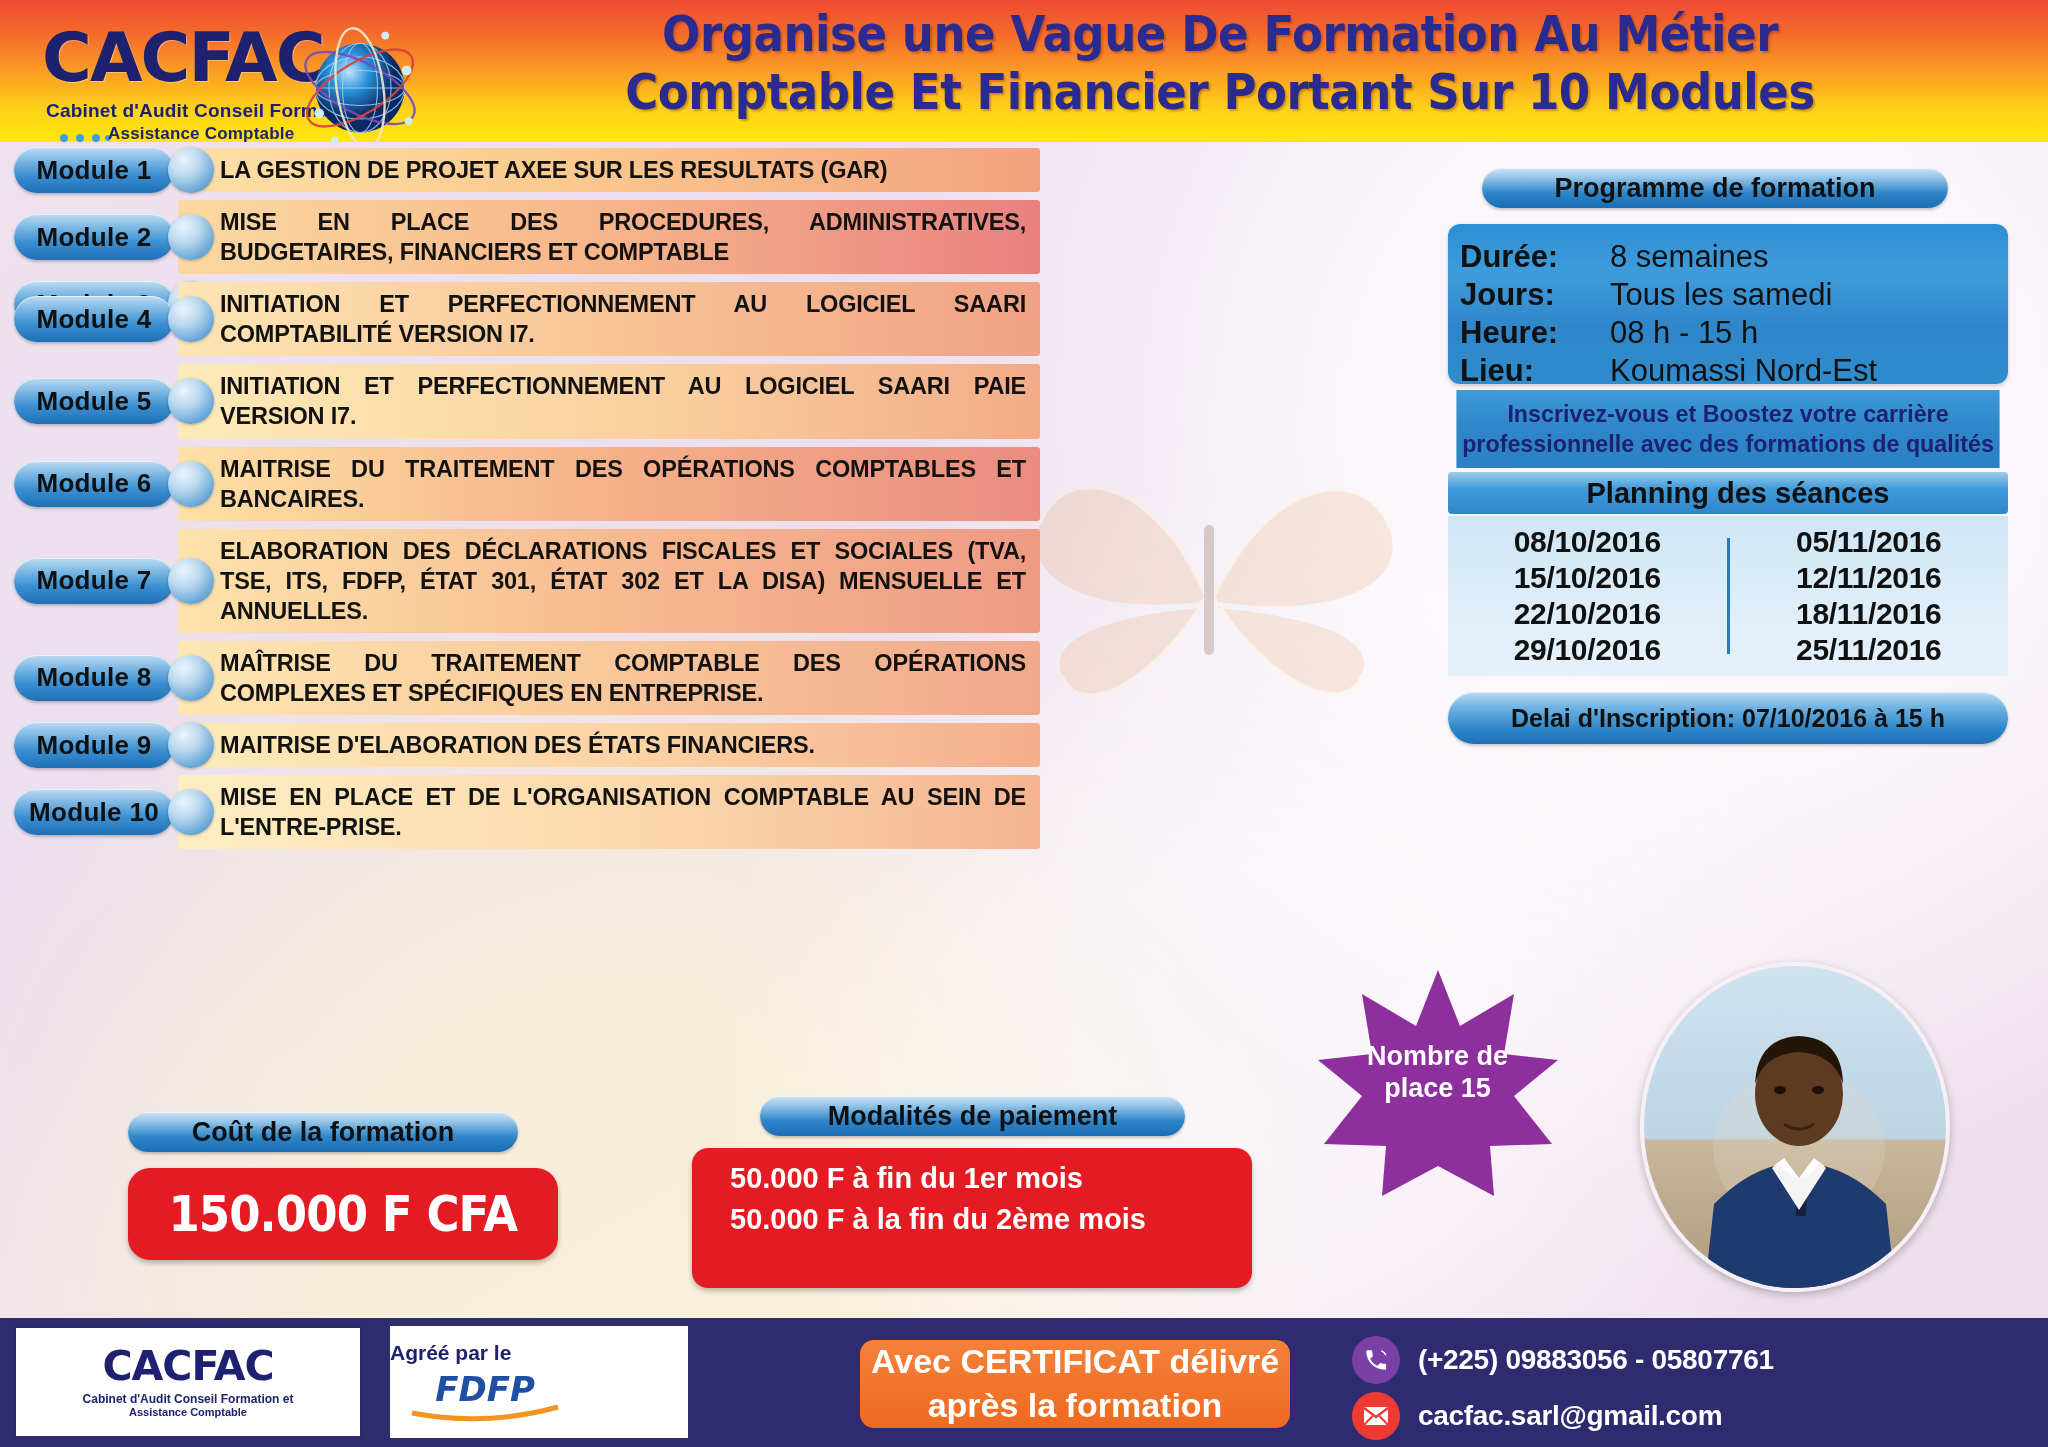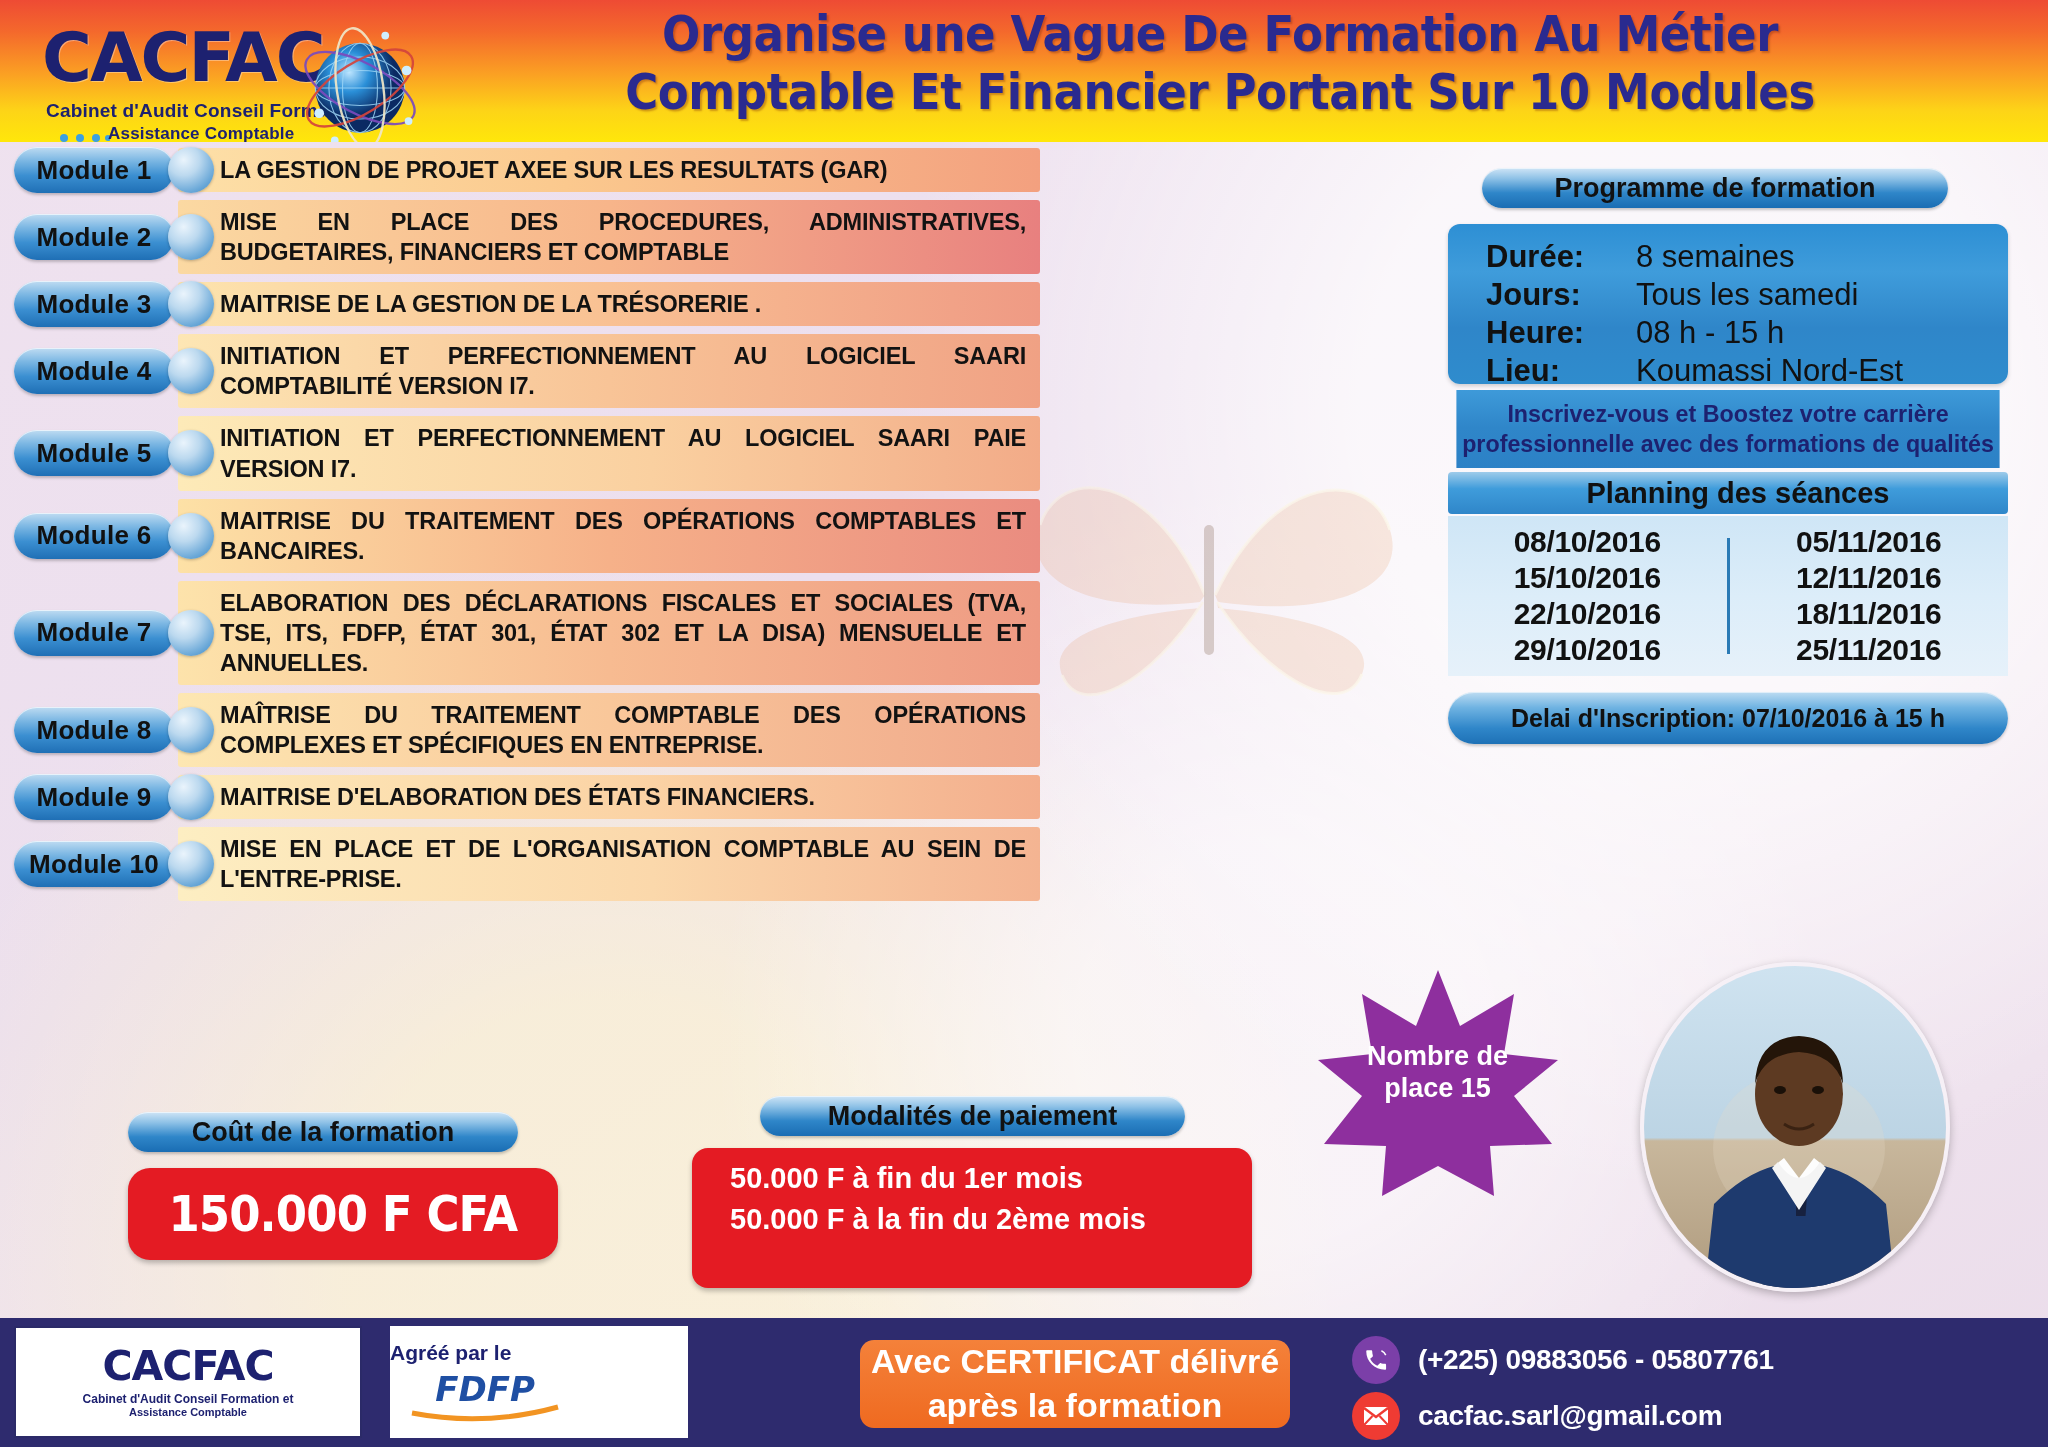--- a/index.html
+++ b/index.html
@@ -64,21 +64,21 @@
   .pill-title{height:40px;border-radius:20px;display:flex;align-items:center;
     justify-content:center;font-size:27px;font-weight:bold;color:#111;
     background:linear-gradient(180deg,#cfe5f6 0%,#8fc2e7 26%,#2f86c9 62%,#1a6db3 100%);
     box-shadow:0 2px 3px rgba(0,0,0,.22), inset 0 1px 0 rgba(255,255,255,.6);}
 
   .prog-title{position:absolute;left:1482px;top:168px;width:466px;}
   .prog-box{position:absolute;left:1448px;top:224px;width:560px;height:160px;
     border-radius:12px;padding:14px 0 0 0;
     background:linear-gradient(180deg,#2d8fd4 0%,#3f9cdb 30%,#2f86c9 65%,#2f8ccd 100%);
     box-shadow:0 2px 4px rgba(0,0,0,.18);}
-  .prog-row{display:flex;align-items:baseline;padding:1px 0 1px 38px;}
+  .prog-row{display:flex;align-items:baseline;padding:1px 0 1px 12px;}
   .prog-k{width:150px;font-size:31px;font-weight:bold;color:#111;}
   .prog-v{font-size:31px;font-weight:normal;color:#111;}
 
   .slogan{position:absolute;left:1448px;top:390px;width:560px;height:78px;
     background:linear-gradient(180deg,#3e9ad9 0%,#2f86c9 48%,#2c81c6 100%);
     display:flex;flex-direction:column;align-items:center;justify-content:center;
     color:#1d2170;font-size:24px;font-weight:bold;line-height:1.26;text-align:center;
     transform:scaleX(.97);}
 
   .plan-title{position:absolute;left:1448px;top:472px;width:560px;
@@ -225,23 +225,20 @@
       <div class="mknob" style="top: -1px;"></div>
     </div>
     <div class="mrow">
       <div class="mband" style="background: linear-gradient(90deg, rgb(251, 217, 162) 0%, rgb(247, 181, 138) 50%, rgb(232, 128, 127) 100%);">
         <p>MISE EN PLACE DES PROCEDURES, ADMINISTRATIVES, BUDGETAIRES, FINANCIERS ET COMPTABLE</p>
       </div>
       <div class="mbadge" style="top: 14px;">Module 2</div>
       <div class="mknob" style="top: 14px;"></div>
     </div>
     <div class="mrow">
-      <div class="mband" style="background: linear-gradient(90deg, rgb(253, 228, 174) 0%, rgb(249, 193, 147) 50%, rgb(239, 154, 132) 100%);">
-        <p class="one-line">MAITRISE DE LA GESTION DE LA TRÉSORERIE .</p>
-      </div>
       <div class="mbadge" style="top: -1px;">Module 3</div>
       <div class="mknob" style="top: -1px;"></div>
     </div>
     <div class="mrow">
       <div class="mband" style="background: linear-gradient(90deg, rgb(253, 230, 180) 0%, rgb(248, 196, 151) 50%, rgb(240, 161, 132) 100%);">
         <p>INITIATION ET PERFECTIONNEMENT AU LOGICIEL SAARI COMPTABILITÉ VERSION I7.</p>
       </div>
       <div class="mbadge" style="top: 14px;">Module 4</div>
       <div class="mknob" style="top: 14px;"></div>
     </div>

